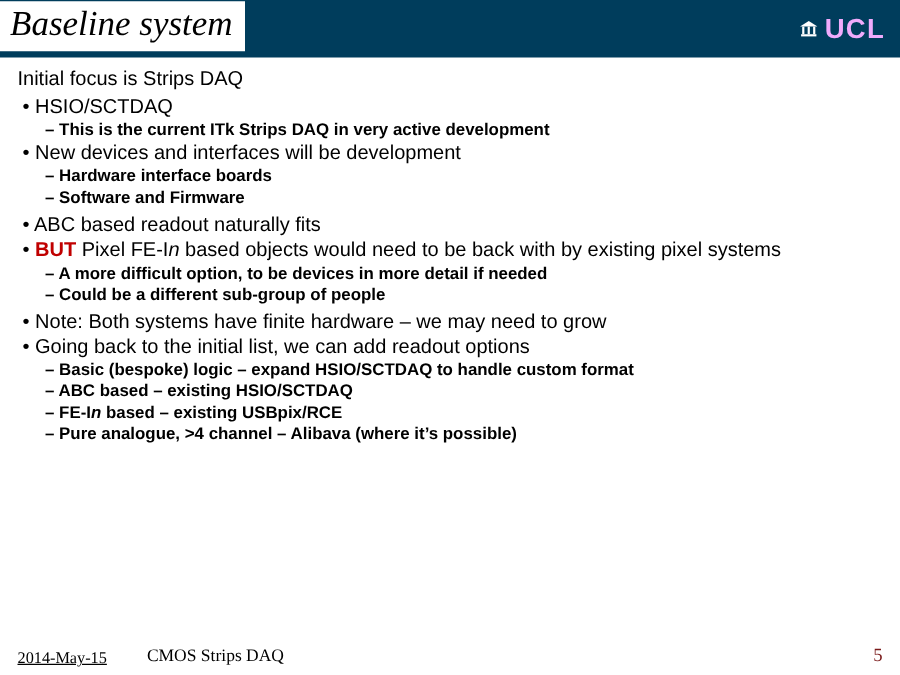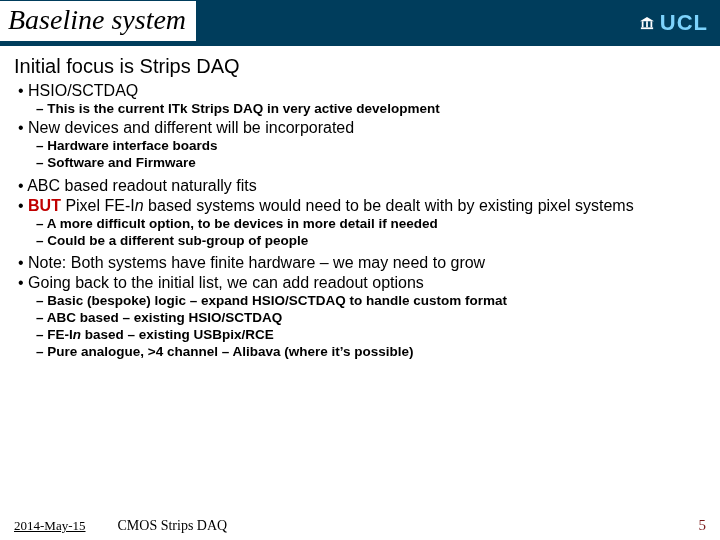--- a/index.html
+++ b/index.html
@@ -28,37 +28,37 @@
     background: #fff;
     padding: 0 10px 18px 8px;
     height: 40px;
     line-height: 38px;
     margin-top: -4px;
   }
   .logo-group {
     display: flex;
     align-items: center;
     gap: 6px;
-    color: #7dd3fc;
+    color: #f0abfc;
   }
   .logo-text {
     font-weight: 900;
     font-size: 22px;
     letter-spacing: 1px;
   }
   .portico {
     width: 14px; height: 14px;
   }
   .content {
     padding: 8px 12px 0 14px;
     font-size: 15px;
     color: #000;
     line-height: 1.25;
   }
-  .lead { font-size: 20px; margin-bottom: 2px; }
+  .lead { font-size: 16px; margin-bottom: 2px; }
   .b1 { margin-left: 4px; font-size: 16px; }
   .b1::before { content: "\2022  "; font-size: 16px; }
   .sub1 {
     margin-left: 22px;
     font-size: 13.5px;
     font-weight: bold;
   }
   .sub1::before { content: "\2013  "; }
   .but { color: #c00000; font-weight: bold; }
   .ital { font-style: italic; }
@@ -106,27 +106,27 @@
     </svg>
     <span class="logo-text">UCL</span>
   </div>
 </div>
 
 <div class="content">
   <div class="lead">Initial focus is Strips DAQ</div>
   <div class="b1">HSIO/SCTDAQ</div>
   <div class="sub1">This is the current ITk Strips DAQ in very active development</div>
 
-  <div class="b1">New devices and different will be incorporated</div>
+  <div class="b1">New devices and interfaces will be development</div>
   <div class="sub1">Hardware interface boards</div>
   <div class="sub1">Software and Firmware</div>
 
   <div class="spacer"></div>
   <div class="b1">ABC based readout naturally fits</div>
-  <div class="b1"><span class="but">BUT</span><span> Pixel FE-I</span><span class="ital">n</span><span> based systems would need to be dealt with by existing pixel systems</span></div>
+  <div class="b1"><span class="but">BUT</span><span> Pixel FE-I</span><span class="ital">n</span><span> based objects would need to be back with by existing pixel systems</span></div>
   <div class="sub1">A more difficult option, to be devices in more detail if needed</div>
   <div class="sub1">Could be a different sub-group of people</div>
 
   <div class="spacer"></div>
   <div class="b1">Note: Both systems have finite hardware – we may need to grow</div>
   <div class="b1">Going back to the initial list, we can add readout options</div>
   <div class="sub1">Basic (bespoke) logic – expand HSIO/SCTDAQ to handle custom format</div>
   <div class="sub1">ABC based – existing HSIO/SCTDAQ</div>
   <div class="sub1"><span>FE-I</span><span class="ital">n</span><span> based – existing USBpix/RCE</span></div>
   <div class="sub1">Pure analogue, &gt;4 channel –  Alibava (where it’s possible)</div>

